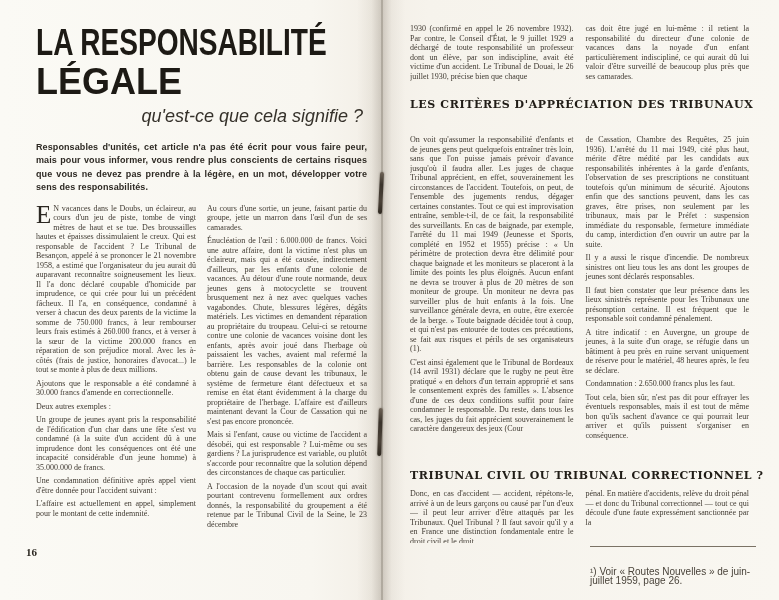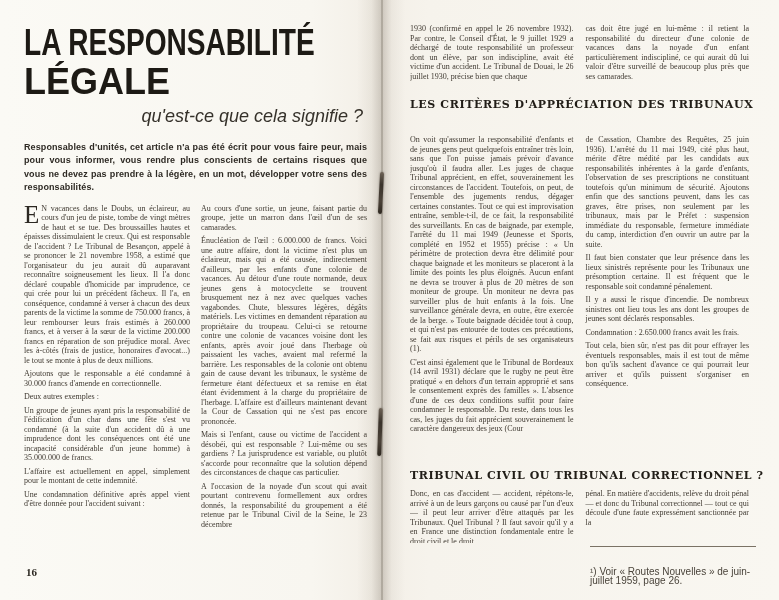--- a/index.html
+++ b/index.html
@@ -2,40 +2,40 @@
 <html lang="fr"><head>
 <meta charset="utf-8">
 <style>
   html,body{margin:0;padding:0;background:#ffffff;}
   #scan{
     position:relative;width:779px;height:600px;overflow:hidden;
     background:linear-gradient(90deg,#fbfaf5 0%,#f8f6f0 40%,#f3efe7 48%,#f6f3ec 55%,#f9f7f1 100%);
     font-family:"Liberation Serif",serif;color:#3f3931;
   }
   
-  .page-left{position:absolute;left:0;top:0;width:377px;height:440px;padding:24px 10px 0 24px;box-sizing:border-box;}
+  .page-left{position:absolute;left:0;top:0;width:377px;height:440px;padding:24px 10px 0 36px;box-sizing:border-box;}
   .title-l1,.title-l2{
     font-family:"Liberation Sans",sans-serif;font-weight:700;color:#1d1a15;
     font-size:36px;line-height:1.08;white-space:nowrap;letter-spacing:0px;
   }
   .title-l1{transform:scaleX(.78);transform-origin:0 50%;}
   .subtitle{
     font-family:"Liberation Sans",sans-serif;font-style:italic;font-size:18px;
     color:#35312a;text-align:right;margin-top:4px;padding-right:4px;
   }
   .lede{
     font-family:"Liberation Sans",sans-serif;font-weight:700;font-size:9px;
     line-height:13.5px;color:#2e2a24;text-align:justify;margin-top:14px;letter-spacing:.1px;
   }
   .cols{display:flex;gap:11px;margin-top:9px;height:350px;overflow:hidden;}
   .col{flex:1;min-width:0;}
   .col p{margin:0 0 4px;font-size:8px;line-height:9.5px;text-align:justify;}
   .dropcap{float:left;font-size:25px;line-height:20px;padding:1px 2px 0 0;color:#2c2822;}
   .pagenum{position:absolute;font-weight:700;font-size:11px;color:#2c2822;font-family:"Liberation Serif",serif;}
-  .pagenum-left{left:26px;top:566px;}
+  .pagenum-left{left:26px;top:546px;}
   .pagenum-right{left:740px;top:560px;margin-left:48px;}
   
   .gutter{position:absolute;left:357px;top:0;width:48px;height:600px;pointer-events:none;
     background:linear-gradient(90deg,rgba(110,96,78,0) 0%,rgba(110,96,78,.08) 30%,rgba(92,79,63,.26) 52%,rgba(110,96,78,.07) 72%,rgba(110,96,78,0) 100%);}
   .gutter-line{position:absolute;left:381px;top:0;width:2px;height:600px;background:rgba(75,64,52,.22);}
   .staple{position:absolute;width:4px;border-radius:2px;background:linear-gradient(180deg,#6d6256,#3a332b 30%,#4b4238 70%,#2e2820);box-shadow:0 0 2px rgba(40,32,24,.5);}
   .staple-top{left:379px;top:172px;height:42px;transform:rotate(3deg);}
   .staple-bottom{left:378px;top:408px;height:48px;transform:rotate(2deg);}
   
   .page-right{position:absolute;left:394px;top:0;width:385px;height:600px;padding:24px 30px 0 16px;box-sizing:border-box;}
@@ -65,22 +65,22 @@
     <div class="title-l2">LÉGALE</div>
     <div class="subtitle">qu'est-ce que cela signifie ?</div>
     <div class="lede">Responsables d'unités, cet article n'a pas été écrit pour vous faire peur, mais pour vous informer, vous rendre plus conscients de certains risques que vous ne devez pas prendre à la légère, en un mot, développer votre sens des responsabilités.</div>
 
     <div class="cols">
       <div class="col">
         <p><span class="dropcap">E</span><span>N vacances dans le Doubs, un éclaireur, au cours d'un jeu de piste, tombe de vingt mètres de haut et se tue. Des broussailles hautes et épaisses dissimulaient le creux. Qui est responsable de l'accident ? Le Tribunal de Besançon, appelé à se prononcer le 21 novembre 1958, a estimé que l'organisateur du jeu aurait dû auparavant reconnaître soigneusement les lieux. Il l'a donc déclaré coupable d'homicide par imprudence, ce qui crée pour lui un précédent fâcheux. Il l'a, en conséquence, condamné à verser à chacun des deux parents de la victime la somme de 750.000 francs, à leur rembourser leurs frais estimés à 260.000 francs, et à verser à la sœur de la victime 200.000 francs en réparation de son préjudice moral. Avec les à-côtés (frais de justice, honoraires d'avocat...) le tout se monte à plus de deux millions.</span></p>
         <p>Ajoutons que le responsable a été condamné à 30.000 francs d'amende en correctionnelle.</p>
         <p>Deux autres exemples :</p>
         <p>Un groupe de jeunes ayant pris la responsabilité de l'édification d'un char dans une fête s'est vu condamné (à la suite d'un accident dû à une imprudence dont les conséquences ont été une incapacité considérable d'un jeune homme) à 35.000.000 de francs.</p>
+        <p>Une condamnation définitive après appel vient d'être donnée pour l'accident suivant :</p>
         <p>L'affaire est actuellement en appel, simplement pour le montant de cette indemnité.</p>
-        <p>Une condamnation définitive après appel vient d'être donnée pour l'accident suivant :</p>
       </div>
       <div class="col">
         <p>Au cours d'une sortie, un jeune, faisant partie du groupe, jette un marron dans l'œil d'un de ses camarades.</p>
         <p>Énucléation de l'œil : 6.000.000 de francs. Voici une autre affaire, dont la victime n'est plus un éclaireur, mais qui a été causée, indirectement d'ailleurs, par les enfants d'une colonie de vacances. Au détour d'une route normande, deux jeunes gens à motocyclette se trouvent brusquement nez à nez avec quelques vaches vagabondes. Chute, blessures légères, dégâts matériels. Les victimes en demandent réparation au propriétaire du troupeau. Celui-ci se retourne contre une colonie de vacances voisine dont les enfants, après avoir joué dans l'herbage où paissaient les vaches, avaient mal refermé la barrière. Les responsables de la colonie ont obtenu gain de cause devant les tribunaux, le système de fermeture étant défectueux et sa remise en état étant évidemment à la charge du propriétaire de l'herbage. L'affaire est d'ailleurs maintenant devant la Cour de Cassation qui ne s'est pas encore prononcée.</p>
         <p>Mais si l'enfant, cause ou victime de l'accident a désobéi, qui est responsable ? Lui-même ou ses gardiens ? La jurisprudence est variable, ou plutôt s'accorde pour reconnaître que la solution dépend des circonstances de chaque cas particulier.</p>
         <p>A l'occasion de la noyade d'un scout qui avait pourtant contrevenu formellement aux ordres donnés, la responsabilité du groupement a été retenue par le Tribunal Civil de la Seine, le 23 décembre</p>
       </div>
     </div>
   </div>
   <div class="pagenum pagenum-left">16</div>
@@ -102,23 +102,24 @@
 
     <div class="sec-heading h1">LES CRITÈRES D'APPRÉCIATION DES TRIBUNAUX</div>
 
     <div class="rcols criteria-cols">
       <div class="col">
         <p>On voit qu'assumer la responsabilité d'enfants et de jeunes gens peut quelquefois entraîner très loin, sans que l'on puisse jamais prévoir d'avance jusqu'où il faudra aller. Les juges de chaque Tribunal apprécient, en effet, souverainement les circonstances de l'accident. Toutefois, on peut, de l'ensemble des jugements rendus, dégager certaines constantes. Tout ce qui est improvisation entraîne, semble-t-il, de ce fait, la responsabilité des surveillants. En cas de baignade, par exemple, l'arrêté du 11 mai 1949 (Jeunesse et Sports, complété en 1952 et 1955) précise : « Un périmètre de protection devra être délimité pour chaque baignade et les moniteurs se placeront à la limite des points les plus éloignés. Aucun enfant ne devra se trouver à plus de 20 mètres de son moniteur de groupe. Un moniteur ne devra pas surveiller plus de huit enfants à la fois. Une surveillance générale devra, en outre, être exercée de la berge. » Toute baignade décidée tout à coup, et qui n'est pas entourée de toutes ces précautions, se fait aux risques et périls de ses organisateurs (1).</p>
         <p>C'est ainsi également que le Tribunal de Bordeaux (14 avril 1931) déclare que le rugby ne peut être pratiqué « en dehors d'un terrain approprié et sans le consentement exprès des familles ». L'absence d'une de ces deux conditions suffit pour faire condamner le responsable. Du reste, dans tous les cas, les juges du fait apprécient souverainement le caractère dangereux des jeux (Cour</p>
       </div>
       <div class="col">
         <p>de Cassation, Chambre des Requêtes, 25 juin 1936). L'arrêté du 11 mai 1949, cité plus haut, mérite d'être médité par les candidats aux responsabilités inhérentes à la garde d'enfants, l'observation de ses prescriptions ne constituant toutefois qu'un minimum de sécurité. Ajoutons enfin que des sanctions peuvent, dans les cas graves, être prises, non seulement par les tribunaux, mais par le Préfet : suspension immédiate du responsable, fermeture immédiate du camp, interdiction d'en ouvrir un autre par la suite.</p>
+        <p>Il y a aussi le risque d'incendie. De nombreux sinistres ont lieu tous les ans dont les groupes de jeunes sont déclarés responsables.</p>
         <p>Il faut bien constater que leur présence dans les lieux sinistrés représente pour les Tribunaux une présomption certaine. Il est fréquent que le responsable soit condamné pénalement.</p>
-        <p>Il y a aussi le risque d'incendie. De nombreux sinistres ont lieu tous les ans dont les groupes de jeunes sont déclarés responsables.</p>
-        <p>Condamnation : 2.650.000 francs avait les frais.</p>
+        <p>A titre indicatif : en Auvergne, un groupe de jeunes, à la suite d'un orage, se réfugie dans un bâtiment à peu près en ruine servant uniquement de réserve pour le matériel, 48 heures après, le feu se déclare.</p>
+        <p>Condamnation : 2.650.000 francs plus les faut.</p>
         <p>Tout cela, bien sûr, n'est pas dit pour effrayer les éventuels responsables, mais il est tout de même bon qu'ils sachent d'avance ce qui pourrait leur arriver et qu'ils puissent s'organiser en conséquence.</p>
       </div>
     </div>
 
     <div class="sec-heading h2">TRIBUNAL CIVIL OU TRIBUNAL CORRECTIONNEL ?</div>
 
     <div class="rcols civil-cols">
       <div class="col">
         <p>Donc, en cas d'accident — accident, répétons-le, arrivé à un de leurs garçons ou causé par l'un d'eux — il peut leur arriver d'être attaqués par les Tribunaux. Quel Tribunal ? Il faut savoir qu'il y a en France une distinction fondamentale entre le droit civil et le droit</p>
       </div>

